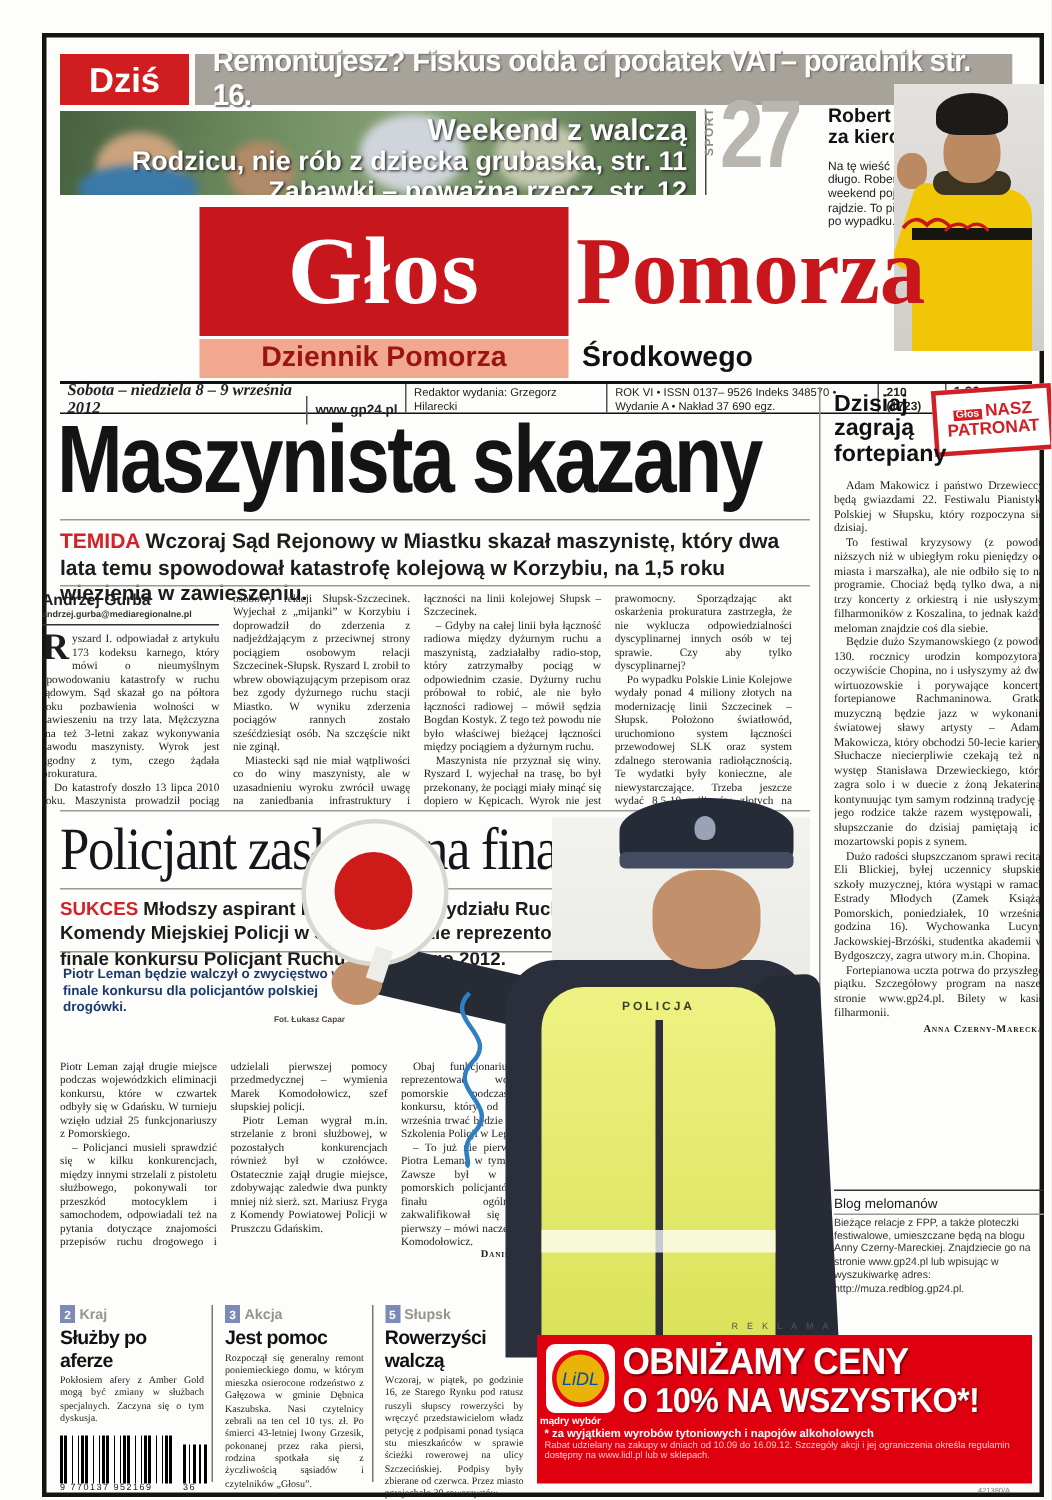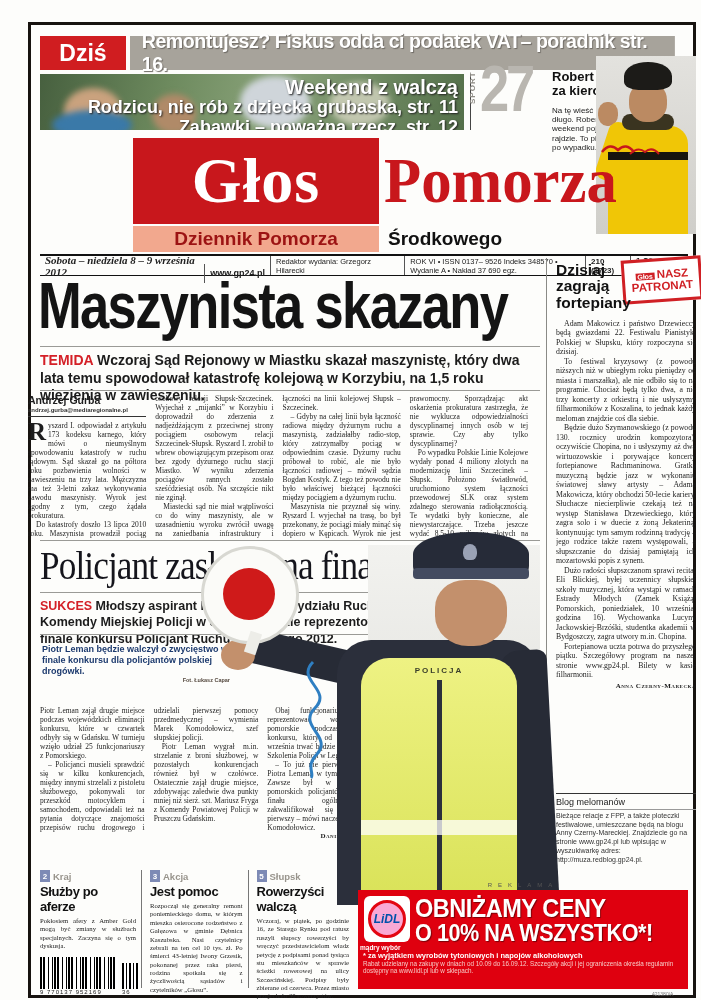--- a/index.html
+++ b/index.html
@@ -137,23 +137,23 @@
   .barcode{margin-top:6px;display:flex;align-items:flex-end;gap:4px;}
   .bars{width:78px;height:32px;background:repeating-linear-gradient(90deg,#000 0 2px,#fff 2px 3px,#000 3px 5px,#fff 5px 8px,#000 8px 9px,#fff 9px 12px,#000 12px 13px,#fff 13px 14px);}
   .bars-addon{width:16px;height:26px;background:repeating-linear-gradient(90deg,#000 0 2px,#fff 2px 4px,#000 4px 5px,#fff 5px 7px);}
   .bc-digits{font-size:6px;letter-spacing:1px;}
 
   
   .rek{left:358px;top:882px;width:330px;text-align:center;font-size:6px;letter-spacing:6px;color:#555;}
   .ad{left:358px;top:890px;width:330px;height:99px;background:#df000f;box-sizing:border-box;padding:5px;}
   .lidl{position:absolute;left:6px;top:6px;width:46px;height:46px;background:#fff;border-radius:6px;
         display:flex;align-items:center;justify-content:center;}
-  .lidl-circle{width:38px;height:38px;background:#f9a8d4;border:3px solid #e30613;border-radius:50%;
+  .lidl-circle{width:38px;height:38px;background:#eab308;border:3px solid #e30613;border-radius:50%;
         display:flex;align-items:center;justify-content:center;box-sizing:border-box;
-        color:#0050aa;font-weight:bold;font-style:italic;font-size:12px;}
+        color:#0050aa;font-weight:normal;font-style:italic;font-size:12px;}
   .lidl-tag{position:absolute;left:2px;top:54px;width:54px;color:#fff;font-size:6.5px;font-weight:bold;}
   .ad-h1{margin-left:52px;color:#fff;font-weight:800;font-size:25px;letter-spacing:-.5px;line-height:1.05;
         text-shadow:1px 1px 1px #7a0008;transform:scaleX(.94);transform-origin:left;}
   .ad-h2{margin-left:52px;color:#fff;font-weight:800;font-size:23px;letter-spacing:-.5px;line-height:1.1;
         text-shadow:1px 1px 1px #7a0008;transform:scaleX(.94);transform-origin:left;}
   .ad-d1{margin-top:4px;color:#fff;font-weight:bold;font-size:7.5px;text-align:left;}
   .ad-d2{color:#f6c9c6;font-size:6.3px;text-align:left;line-height:1.2;}
   .ad-id{left:652px;top:991px;font-size:5px;color:#777;}
 </style>
 </head>

